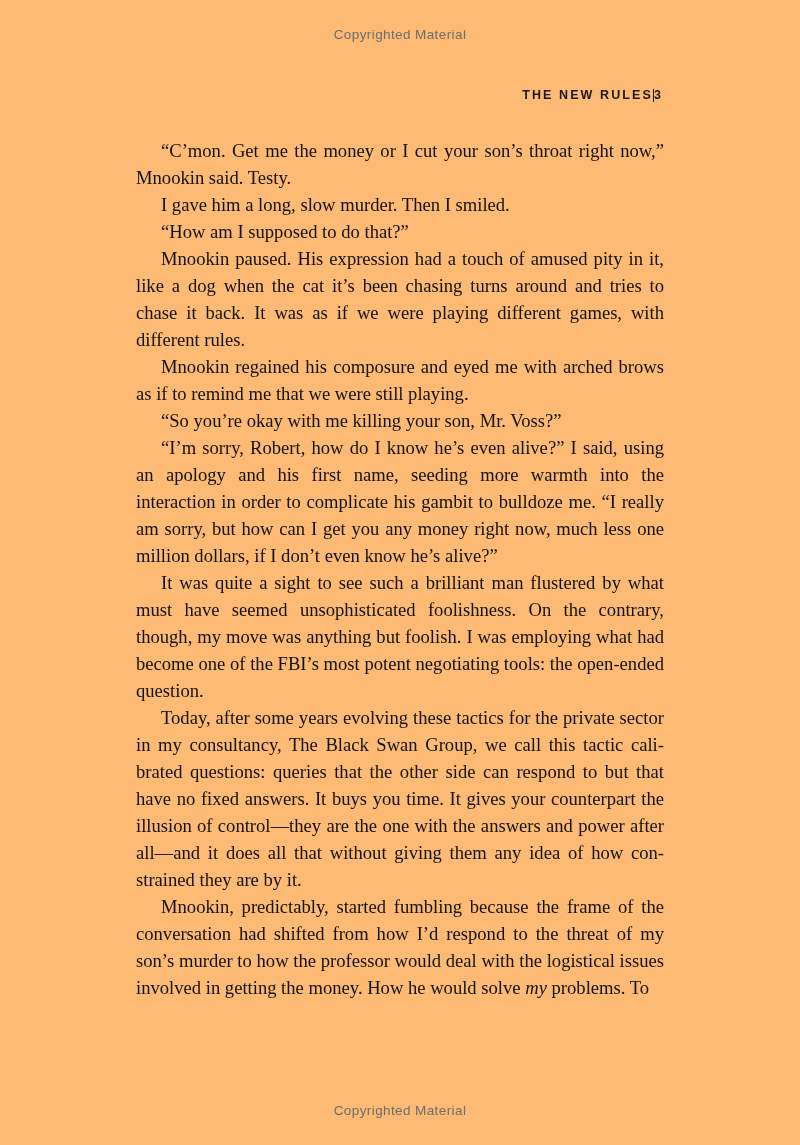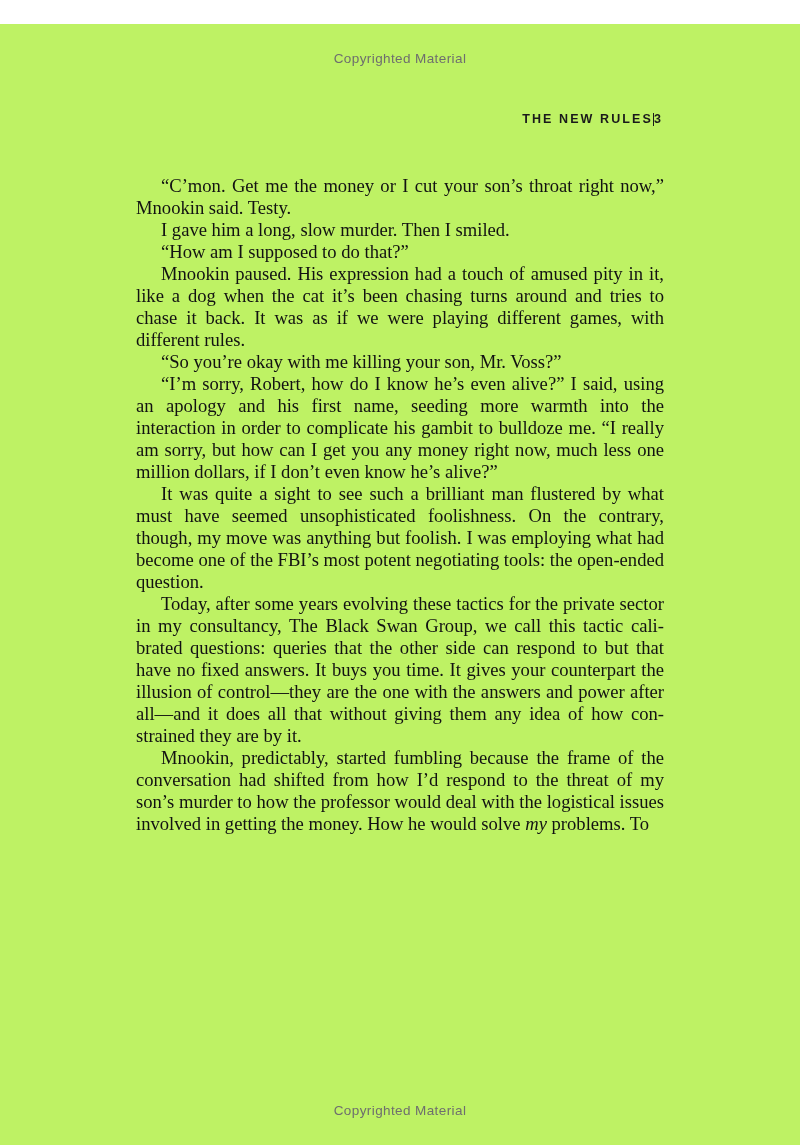--- a/index.html
+++ b/index.html
@@ -11,22 +11,21 @@
     width: 800px;
     height: 1145px;
     position: relative;
     font-family: "Liberation Serif", serif;
     color: #1a1a1a;
     overflow: hidden;
   }
   .page {
     position: absolute;
     inset: 0;
-    background: #bef264;
-    margin-top: 24px;
+    background: #fdba74;
   }
   .watermark {
     position: absolute;
     left: 0;
     right: 0;
     text-align: center;
     font-family: "Liberation Sans", sans-serif;
     font-size: 13.5px;
     letter-spacing: 0.4px;
     color: #6e6e6e;
@@ -52,24 +51,24 @@
     width: 1px;
     height: 13px;
     background: #1a1a1a;
     position: relative;
     top: 0px;
   }
 
   .body-text {
     position: absolute;
     left: 136px;
-    top: 151px;
+    top: 137px;
     width: 528px;
     font-size: 18.6px;
-    line-height: 22px;
+    line-height: 27px;
     text-align: justify;
     text-justify: inter-word;
     hyphens: manual;
     color: #121212;
   }
   .body-text p {
     margin: 0;
     text-indent: 25px;
   }
   .body-text p:last-child {
@@ -90,20 +89,21 @@
     <span>THE NEW RULES</span>
     <span class="rule"></span>
     <span>3</span>
   </div>
 
   <div class="body-text">
     <p>“C’mon. Get me the money or I cut your son’s throat right now,” Mnookin said. Testy.</p>
     <p>I gave him a long, slow murder. Then I smiled.</p>
     <p>“How am I supposed to do that?”</p>
     <p>Mnookin paused. His expression had a touch of amused pity in it, like a dog when the cat it’s been chasing turns around and tries to chase it back. It was as if we were playing different games, with differ­ent rules.</p>
+    <p>Mnookin regained his composure and eyed me with arched brows as if to remind me that we were still playing.</p>
     <p>“So you’re okay with me killing your son, Mr. Voss?”</p>
     <p>“I’m sorry, Robert, how do I know he’s even alive?” I said, using an apology and his first name, seeding more warmth into the interaction in order to complicate his gambit to bulldoze me. “I really am sorry, but how can I get you any money right now, much less one million dollars, if I don’t even know he’s alive?”</p>
     <p>It was quite a sight to see such a brilliant man flustered by what must have seemed unsophisticated foolishness. On the contrary, though, my move was anything but foolish. I was employing what had become one of the FBI’s most potent negotiating tools: the open-ended question.</p>
     <p>Today, after some years evolving these tactics for the private sector in my consultancy, The Black Swan Group, we call this tactic cali­brated questions: queries that the other side can respond to but that have no fixed answers. It buys you time. It gives your counterpart the illusion of control—they are the one with the answers and power after all—and it does all that without giving them any idea of how con­strained they are by it.</p>
     <p><span>Mnookin, predictably, started fumbling because the frame of the conversation had shifted from how I’d respond to the threat of my son’s murder to how the professor would deal with the logistical issues involved in getting the money. How he would solve </span><em>my</em><span> problems. To</span></p>
   </div>
 
   <div class="watermark watermark-bottom">Copyrighted Material</div>
 
 </div>

